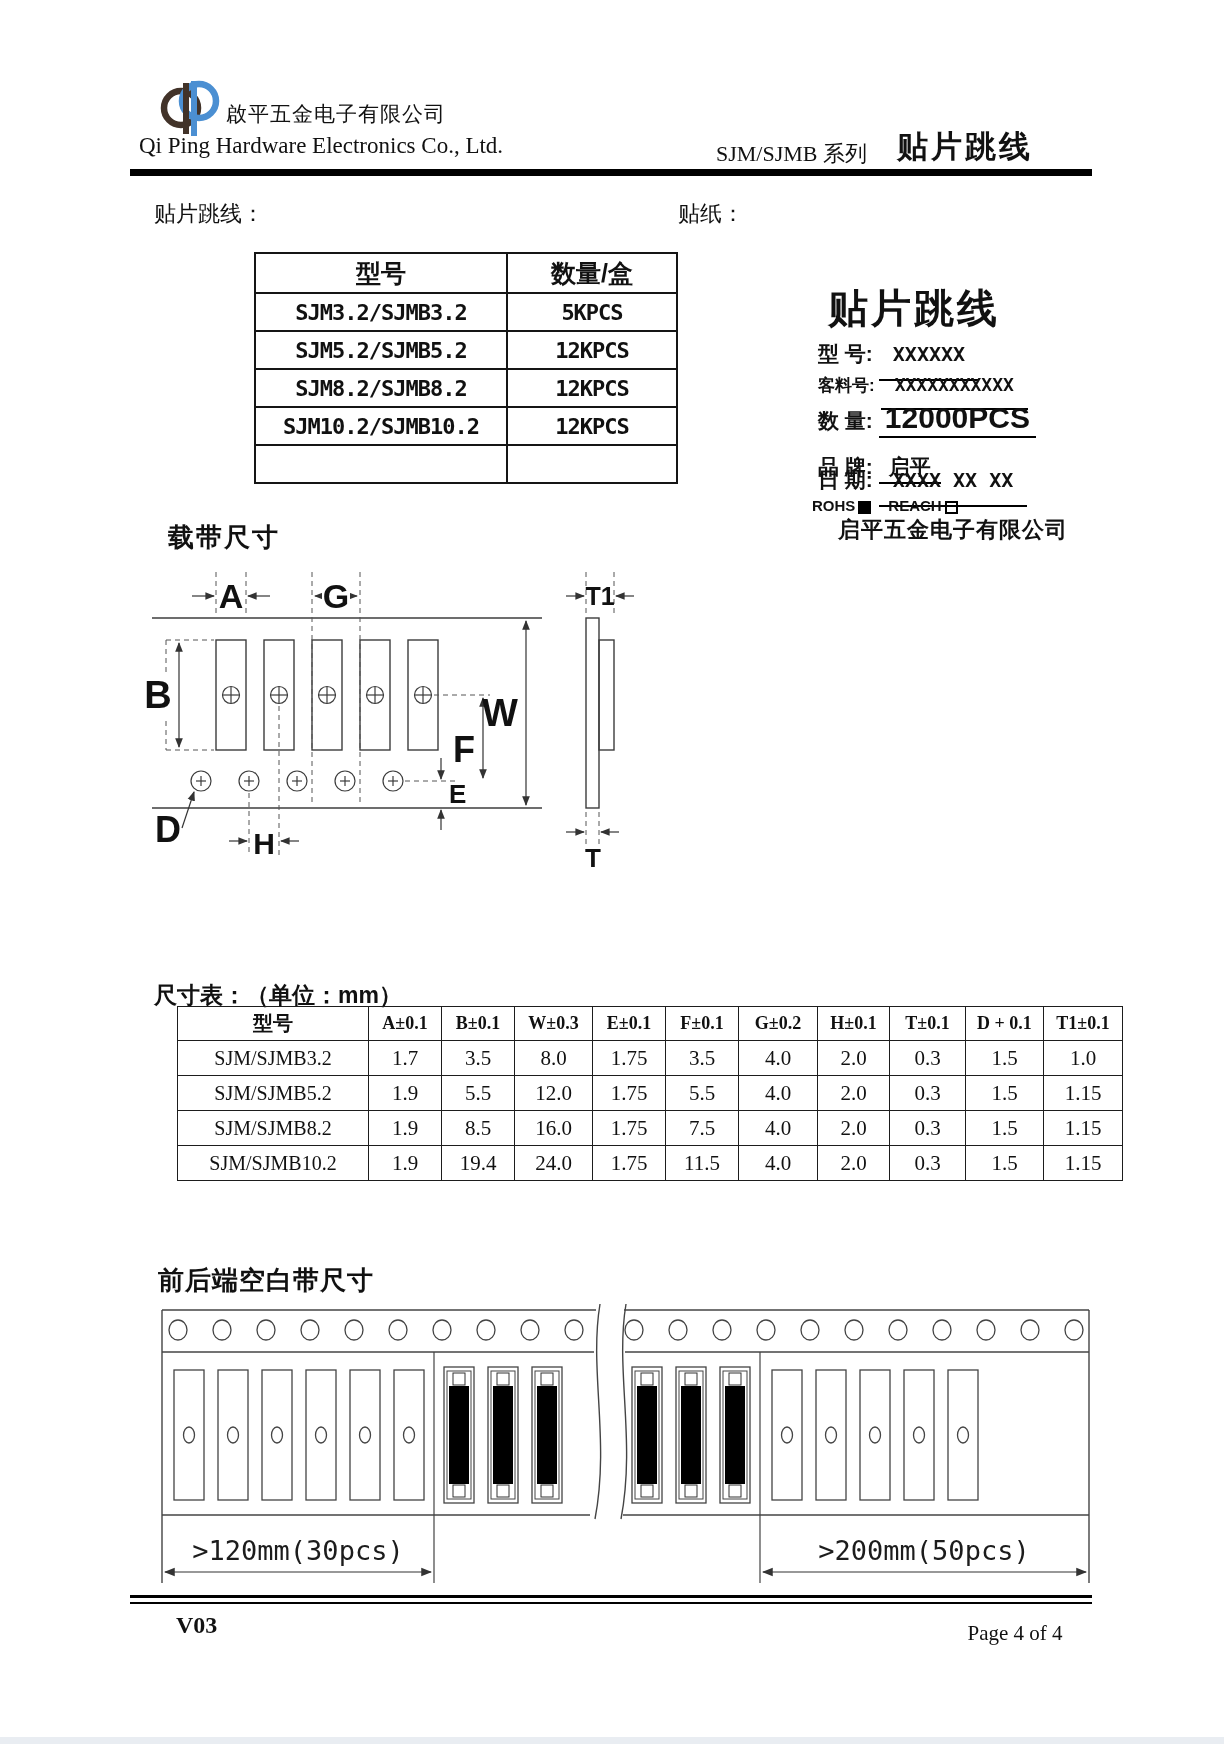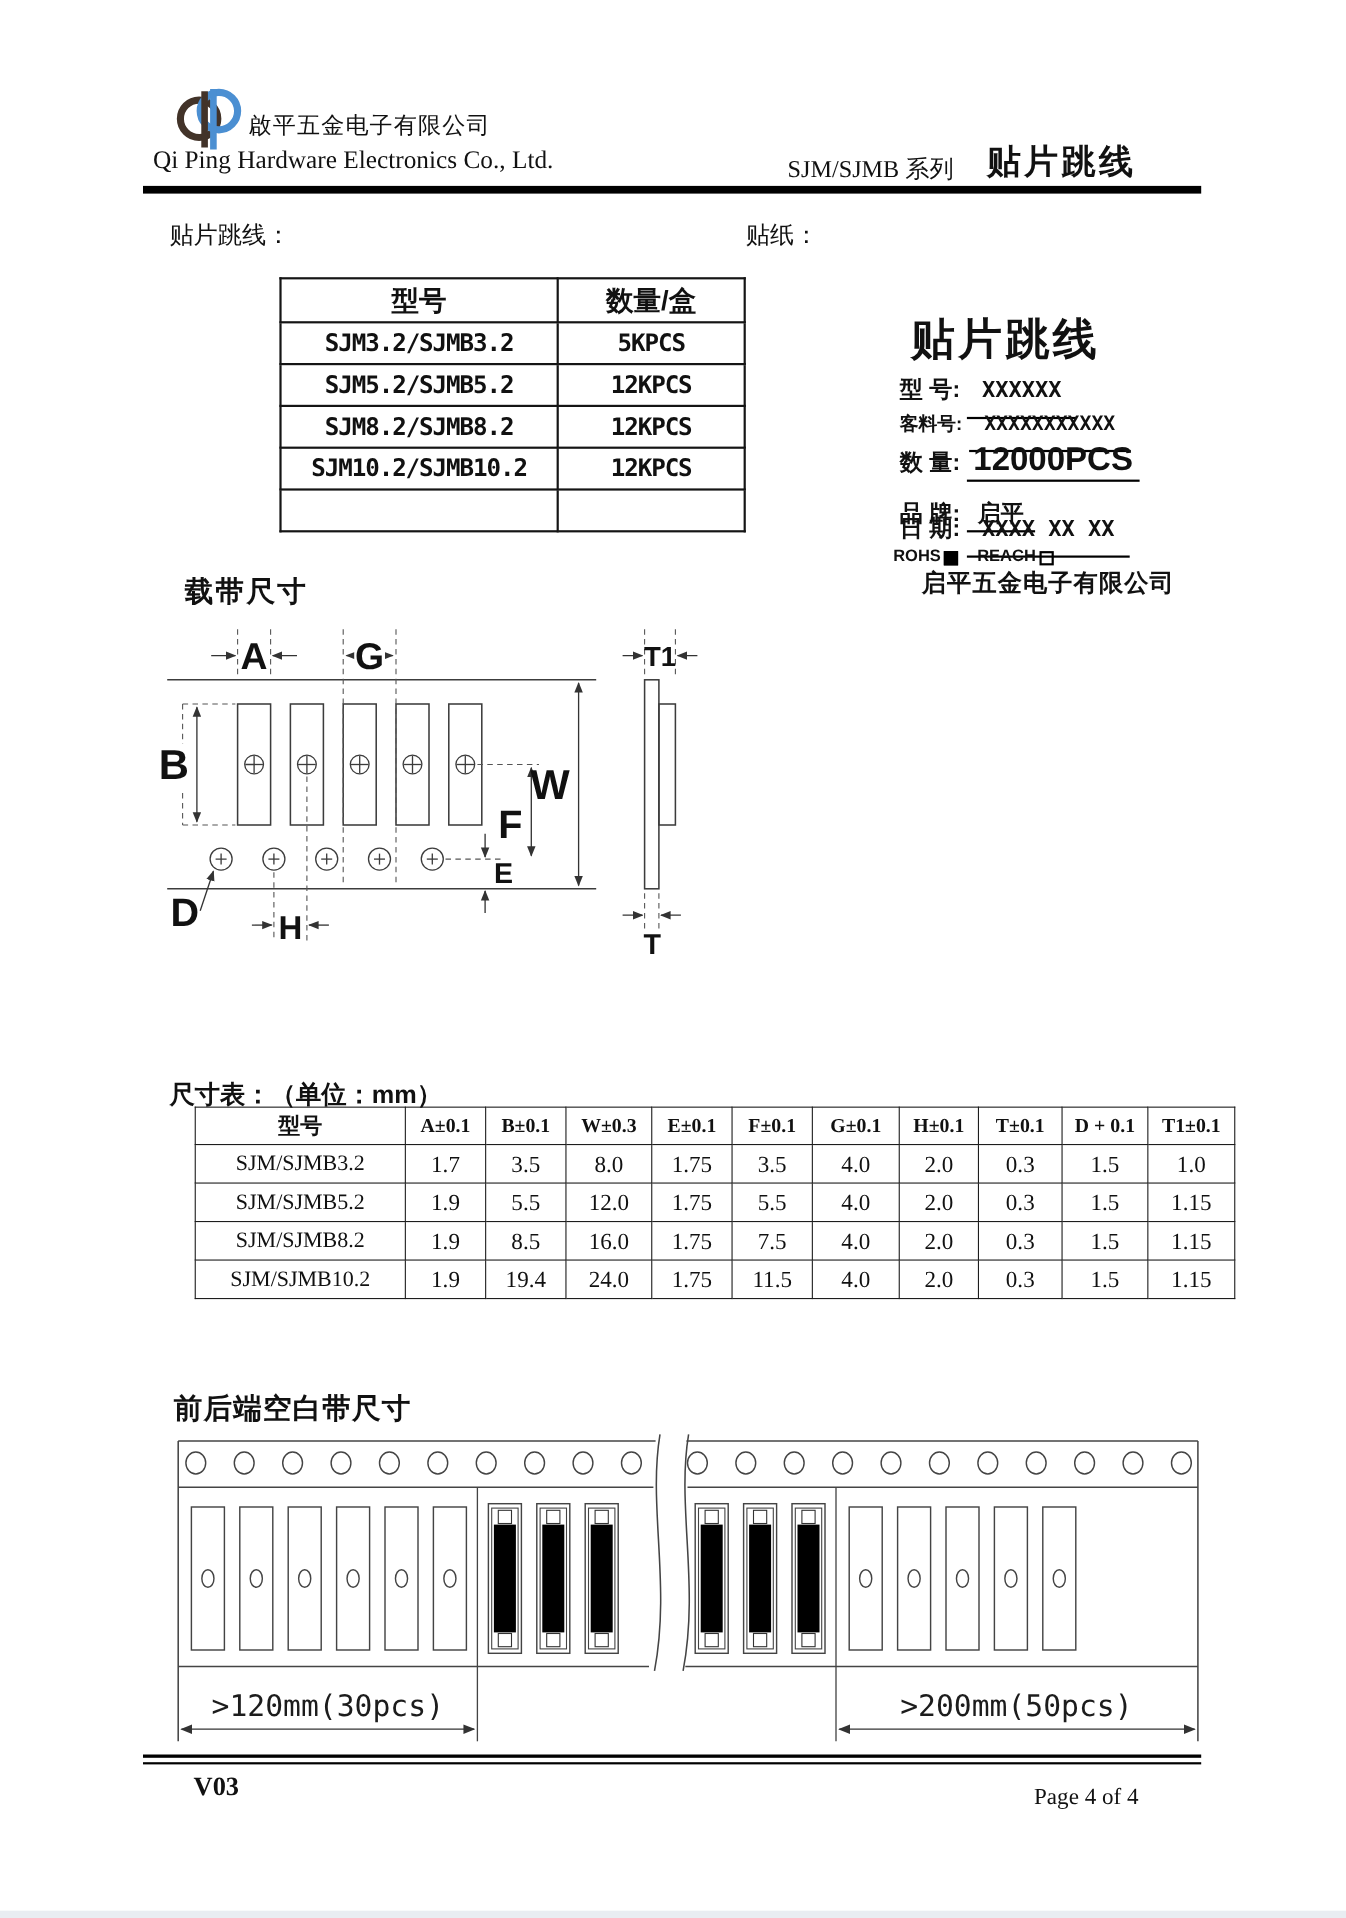--- a/index.html
+++ b/index.html
@@ -53,21 +53,21 @@
   .dim-table { left:177px; top:1006px; width:945px; border-collapse:collapse; table-layout:fixed; }
   .dim-table th, .dim-table td { border:1.8px solid #1d1d1d; text-align:center; vertical-align:middle; }
   .dim-table th { height:34px; font-size:18px; font-weight:bold; }
   .dim-table th.model-h { font-family:"Liberation Sans",sans-serif; font-size:20px; }
   .dim-table td { height:35px; font-size:21px; }
   .dim-table td.model-c { font-size:20px; }
 
   
   .footer-rule { left:130px; top:1595px; width:962px; height:9px; border-top:3.5px solid #000; border-bottom:2px solid #000; }
   .version  { left:176px; top:1612px; font-weight:bold; font-size:24px; }
-  .page-num { left:940px; top:1621px; width:150px; text-align:left; font-size:21px; }
+  .page-num { left:940px; top:1621px; width:150px; text-align:center; font-size:21px; }
   .bottom-strip { left:0; top:1737px; width:1224px; height:7px; background:#e9edf2; }
 </style>
 </head>
 <body>
 
 <div class="page">
 
   <svg class="abs" style="left:152px; top:70px;" width="74" height="70" viewBox="0 0 74 70">
     <circle cx="29" cy="38" r="17" fill="none" stroke="#423329" stroke-width="6.5"></circle>
     <circle cx="47" cy="31" r="17" fill="none" stroke="#4b8fd2" stroke-width="6.5"></circle>
@@ -264,21 +264,21 @@
         <col style="width:79px">
     </colgroup>
     <tbody>
         <tr>
       <th class="model-h">型号</th>
       <th>A±0.1</th>
       <th>B±0.1</th>
       <th>W±0.3</th>
       <th>E±0.1</th>
       <th>F±0.1</th>
-      <th>G±0.1</th>
+      <th>G±0.2</th>
       <th>H±0.1</th>
       <th>T±0.1</th>
       <th>D + 0.1</th>
       <th>T1±0.1</th>
     </tr>
     <tr>
       <td class="model-c">SJM/SJMB3.2</td>
       <td>1.7</td>
       <td>3.5</td>
       <td>8.0</td>

